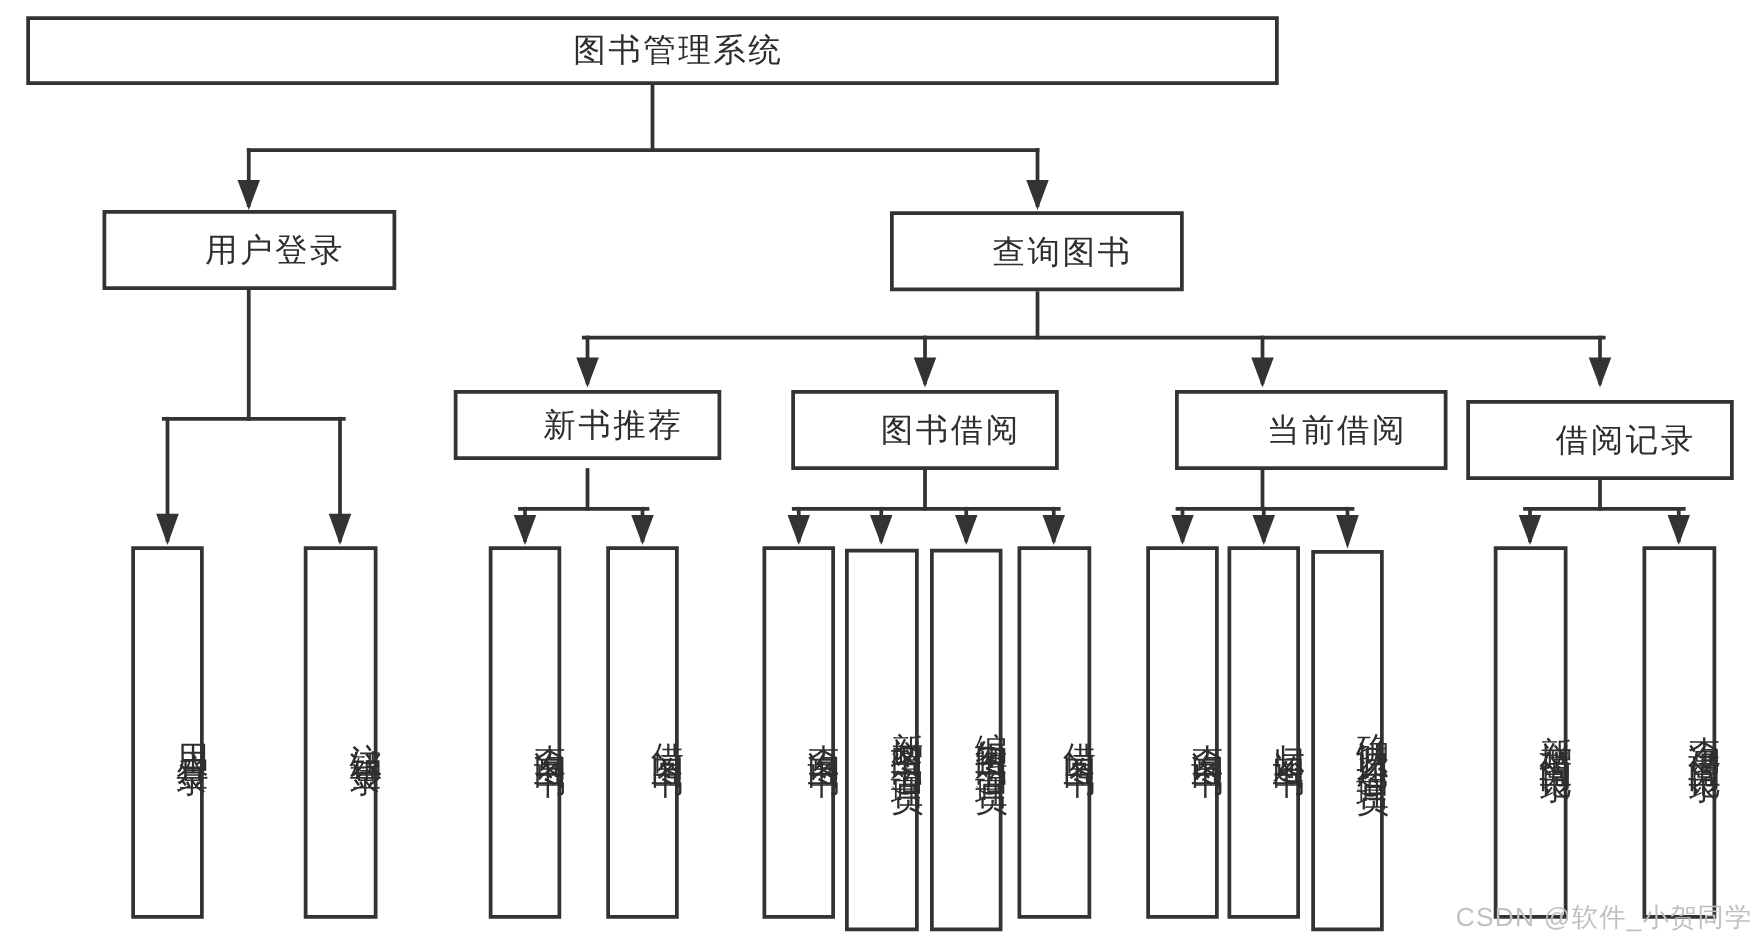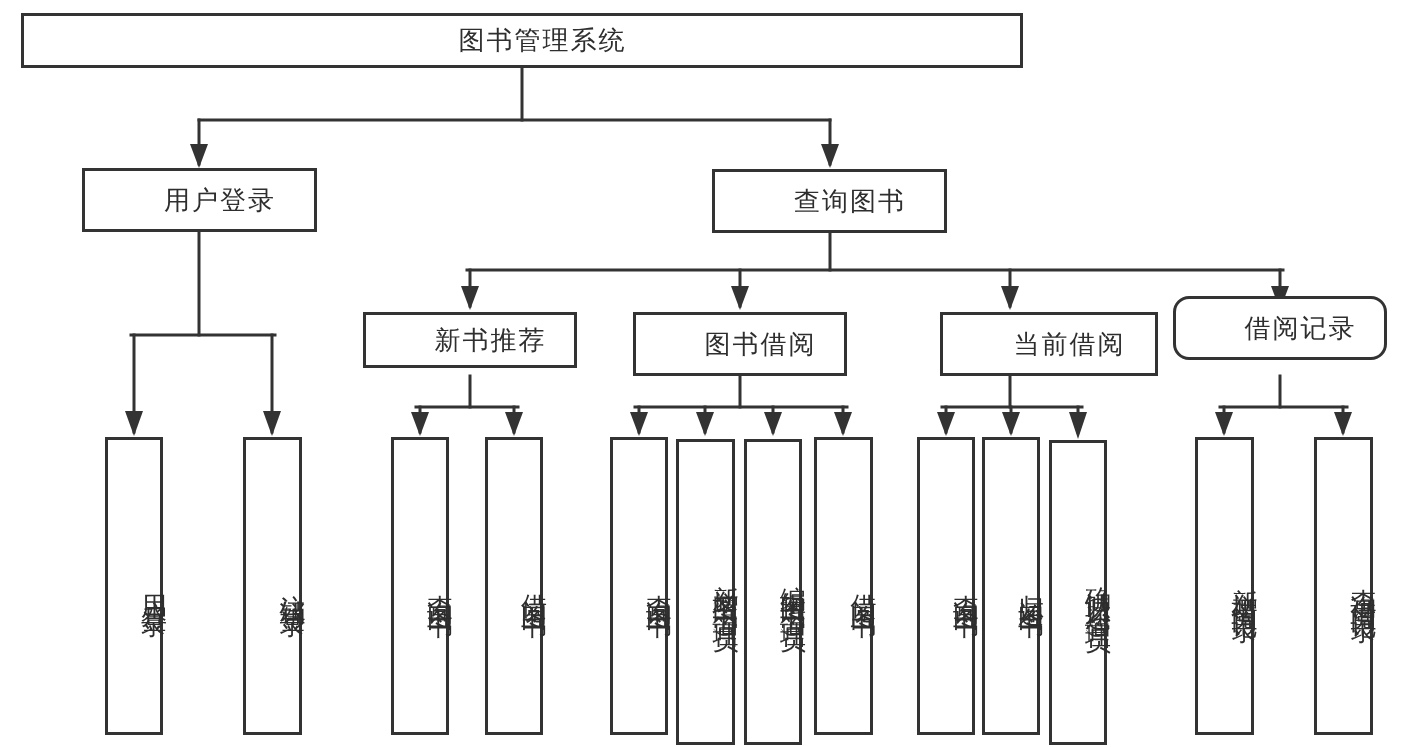--- a/index.html
+++ b/index.html
@@ -148,21 +148,21 @@
 
   <div class="box" style="left:363px; top:312px; width:214px; height:56px;">
     <span>新书推荐</span>
   </div>
   <div class="box" style="left:633px; top:312px; width:214px; height:64px;">
     <span>图书借阅</span>
   </div>
   <div class="box" style="left:940px; top:312px; width:218px; height:64px;">
     <span>当前借阅</span>
   </div>
-  <div class="box" style="left:1173px; top:296px; width:214px; height:64px;border-radius:16px;">
+  <div class="box" style="left:1173px; top:320px; width:214px; height:64px;">
     <span>借阅记录</span>
   </div>
 
   <div class="box v" style="left:105px; top:437px; width:58px; height:298px;">
     <span>用户登录</span>
   </div>
   <div class="box v" style="left:243px; top:437px; width:59px; height:298px;">
     <span>注销登录</span>
   </div>
 
@@ -196,14 +196,15 @@
     <span>确认归还（管理员）</span>
   </div>
 
   <div class="box v" style="left:1195px; top:437px; width:59px; height:298px;">
     <span>新增借阅记录</span>
   </div>
   <div class="box v" style="left:1314px; top:437px; width:59px; height:298px;">
     <span>查询借阅记录</span>
   </div>
 
+  <div class="watermark">CSDN @软件_小贺同学</div>
 
 </div>
 
 </body></html>

